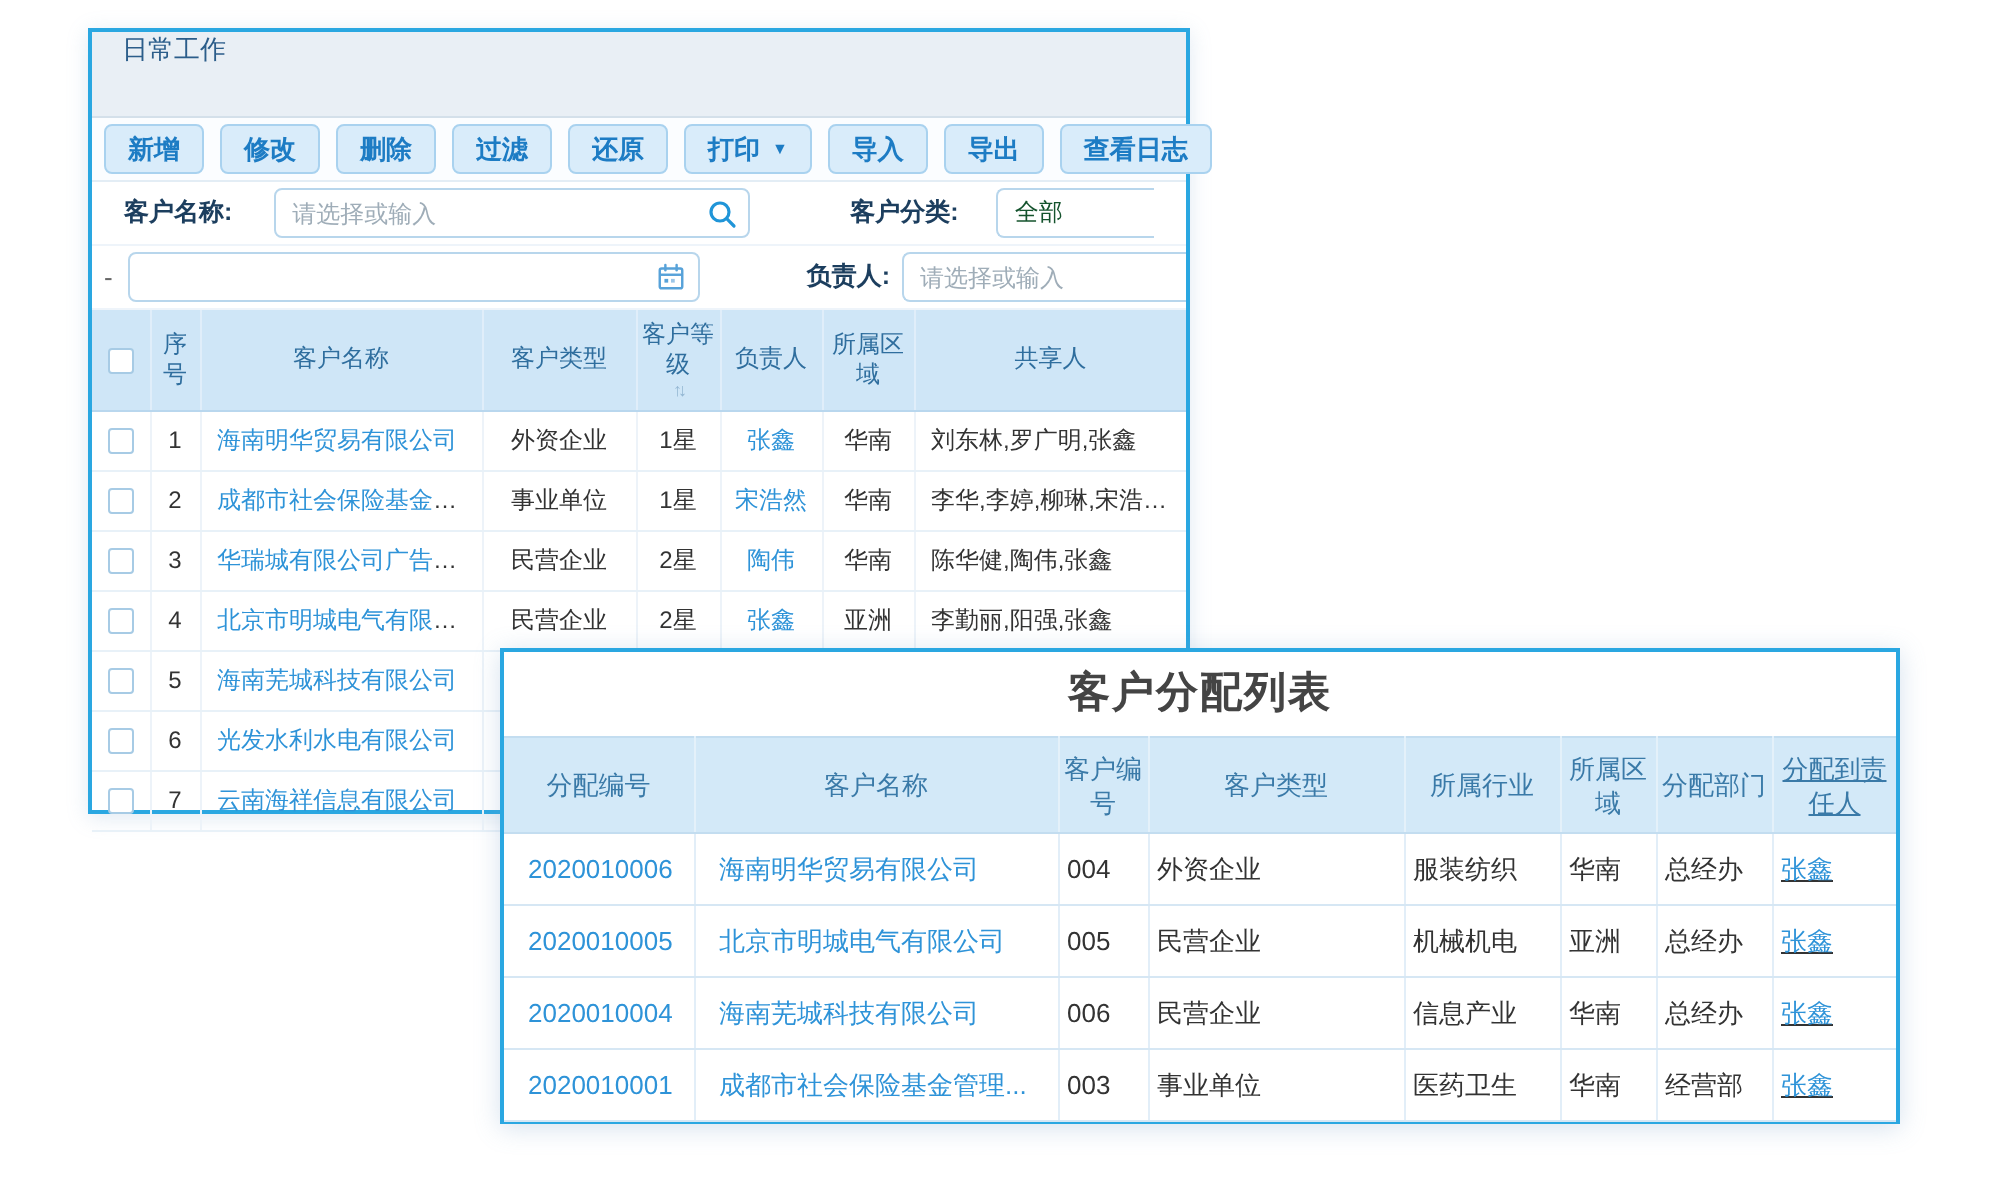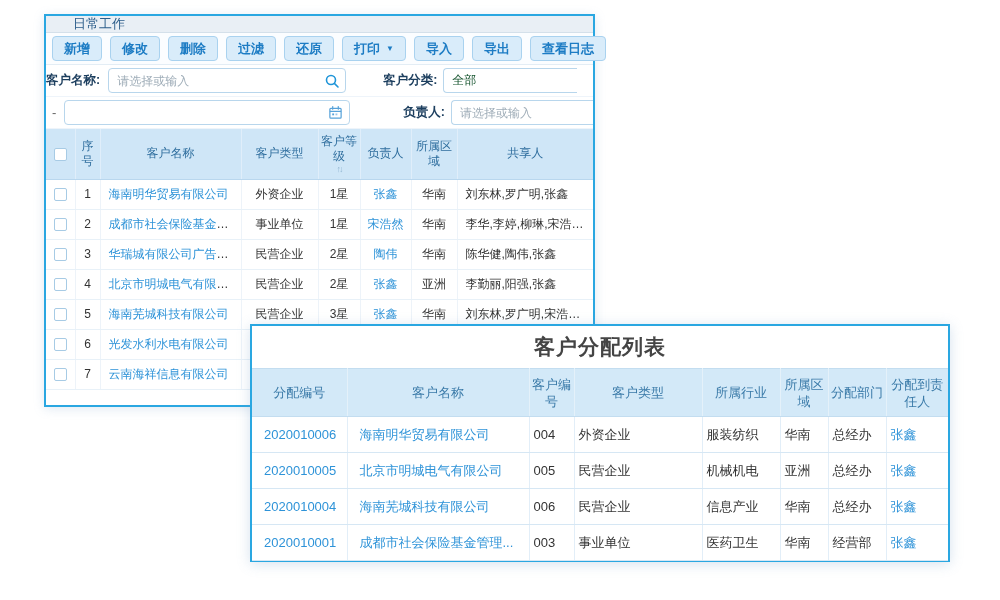--- a/index.html
+++ b/index.html
@@ -7,22 +7,22 @@
     font-family:"Liberation Sans","DejaVu Sans",sans-serif; }
   .canvas { position:relative; width:1000px; height:600px; background:#fff; overflow:hidden; }
 
   .panel { position:absolute; background:#fff; border:2px solid #2aa7e1; }
   .panel1 { left:44px; top:14px; width:551px; height:393px; z-index:1;
     box-shadow:0 2px 10px rgba(120,160,200,.22); }
   .panel2 { left:250px; top:324px; width:700px; height:238px; z-index:2;
     box-shadow:0 2px 12px rgba(120,160,200,.30); }
 
   
-  .tabstrip { height:17px; background:#e9eff5; border-bottom:1px solid #d4e0ea;
-    display:flex; align-items:center; padding-left:12px; }
+  .tabstrip { height:43px; background:#e9eff5; border-bottom:1px solid #d4e0ea;
+    display:flex; align-items:flex-start; }
   .tab { display:inline-flex; align-items:center; padding:0 15px; font-size:13px;
     color:#2b5d8a; cursor:pointer; position:relative; }
   .tab.active { background:#ffffff; color:#1c3e5e; font-weight:bold;
     border-left:1px solid #d4e0ea; border-right:1px solid #d4e0ea;
     border-bottom:3px solid #4395d4; margin-bottom:-1px; padding-right:24px; }
   .tab-close { position:absolute; top:1px; right:5px; font-size:12px; font-weight:normal;
     color:#8ba7bd; line-height:12px; }
 
   
   .toolbar { height:32px; background:#fbfdff; border-bottom:1px solid #e3edf5;
@@ -65,21 +65,21 @@
 
   
   .p2-title { height:42px; line-height:42px; text-align:center; font-size:21px;
     font-weight:bold; color:#444; letter-spacing:1px; }
   .panel2 th { background:#d3e9f8; color:#3a7aa8; font-size:13px; font-weight:normal;
     height:48px; border-right:1px solid #e4f1fa; border-top:1px solid #c3ddf0;
     border-bottom:1px solid #c3ddf0; text-align:center; line-height:17px; padding:2px; }
   .panel2 td { height:36px; font-size:13px; color:#333; border-right:1px solid #e2eef8;
     border-bottom:1px solid #d6e7f4; text-align:left; padding:2px 4px;
     overflow:hidden; white-space:nowrap; text-overflow:ellipsis; }
-  .panel2 th:last-child, .panel2 td:last-child { border-right:none; }
+  .panel2 th:last-child, .panel2 td:last-child { border-right:none;text-decoration:underline; }
   .panel2 td.al { padding-left:12px; }
 </style>
 </head>
 <body>
 
 <div class="canvas">
 
   <section class="panel panel1">
 
     <div class="tabstrip">
@@ -96,21 +96,21 @@
       <button class="tbtn">还原</button>
       <button class="tbtn">
         <span>打印</span>
         <span class="caret">▼</span>
       </button>
       <button class="tbtn">导入</button>
       <button class="tbtn">导出</button>
       <button class="tbtn">查看日志</button>
     </div>
 
-    <div class="frow" style="">
+    <div class="frow" style="padding-left:16px;gap:13px;">
       <span class="flabel">客户名称:</span>
       <span class="fin" style="width:238px; margin-left:8px;">
         <input type="text" placeholder="请选择或输入" style="">
         <span class="icon-right">
           <svg viewBox="0 0 16 16" width="16" height="16">
               <circle cx="7" cy="7" r="4.5" fill="none" stroke="#2095d8" stroke-width="1.6"></circle>
               <line x1="10.6" y1="10.6" x2="14" y2="14" stroke="#2095d8" stroke-width="1.6" stroke-linecap="round"></line>
             </svg>
         </span>
       </span>

